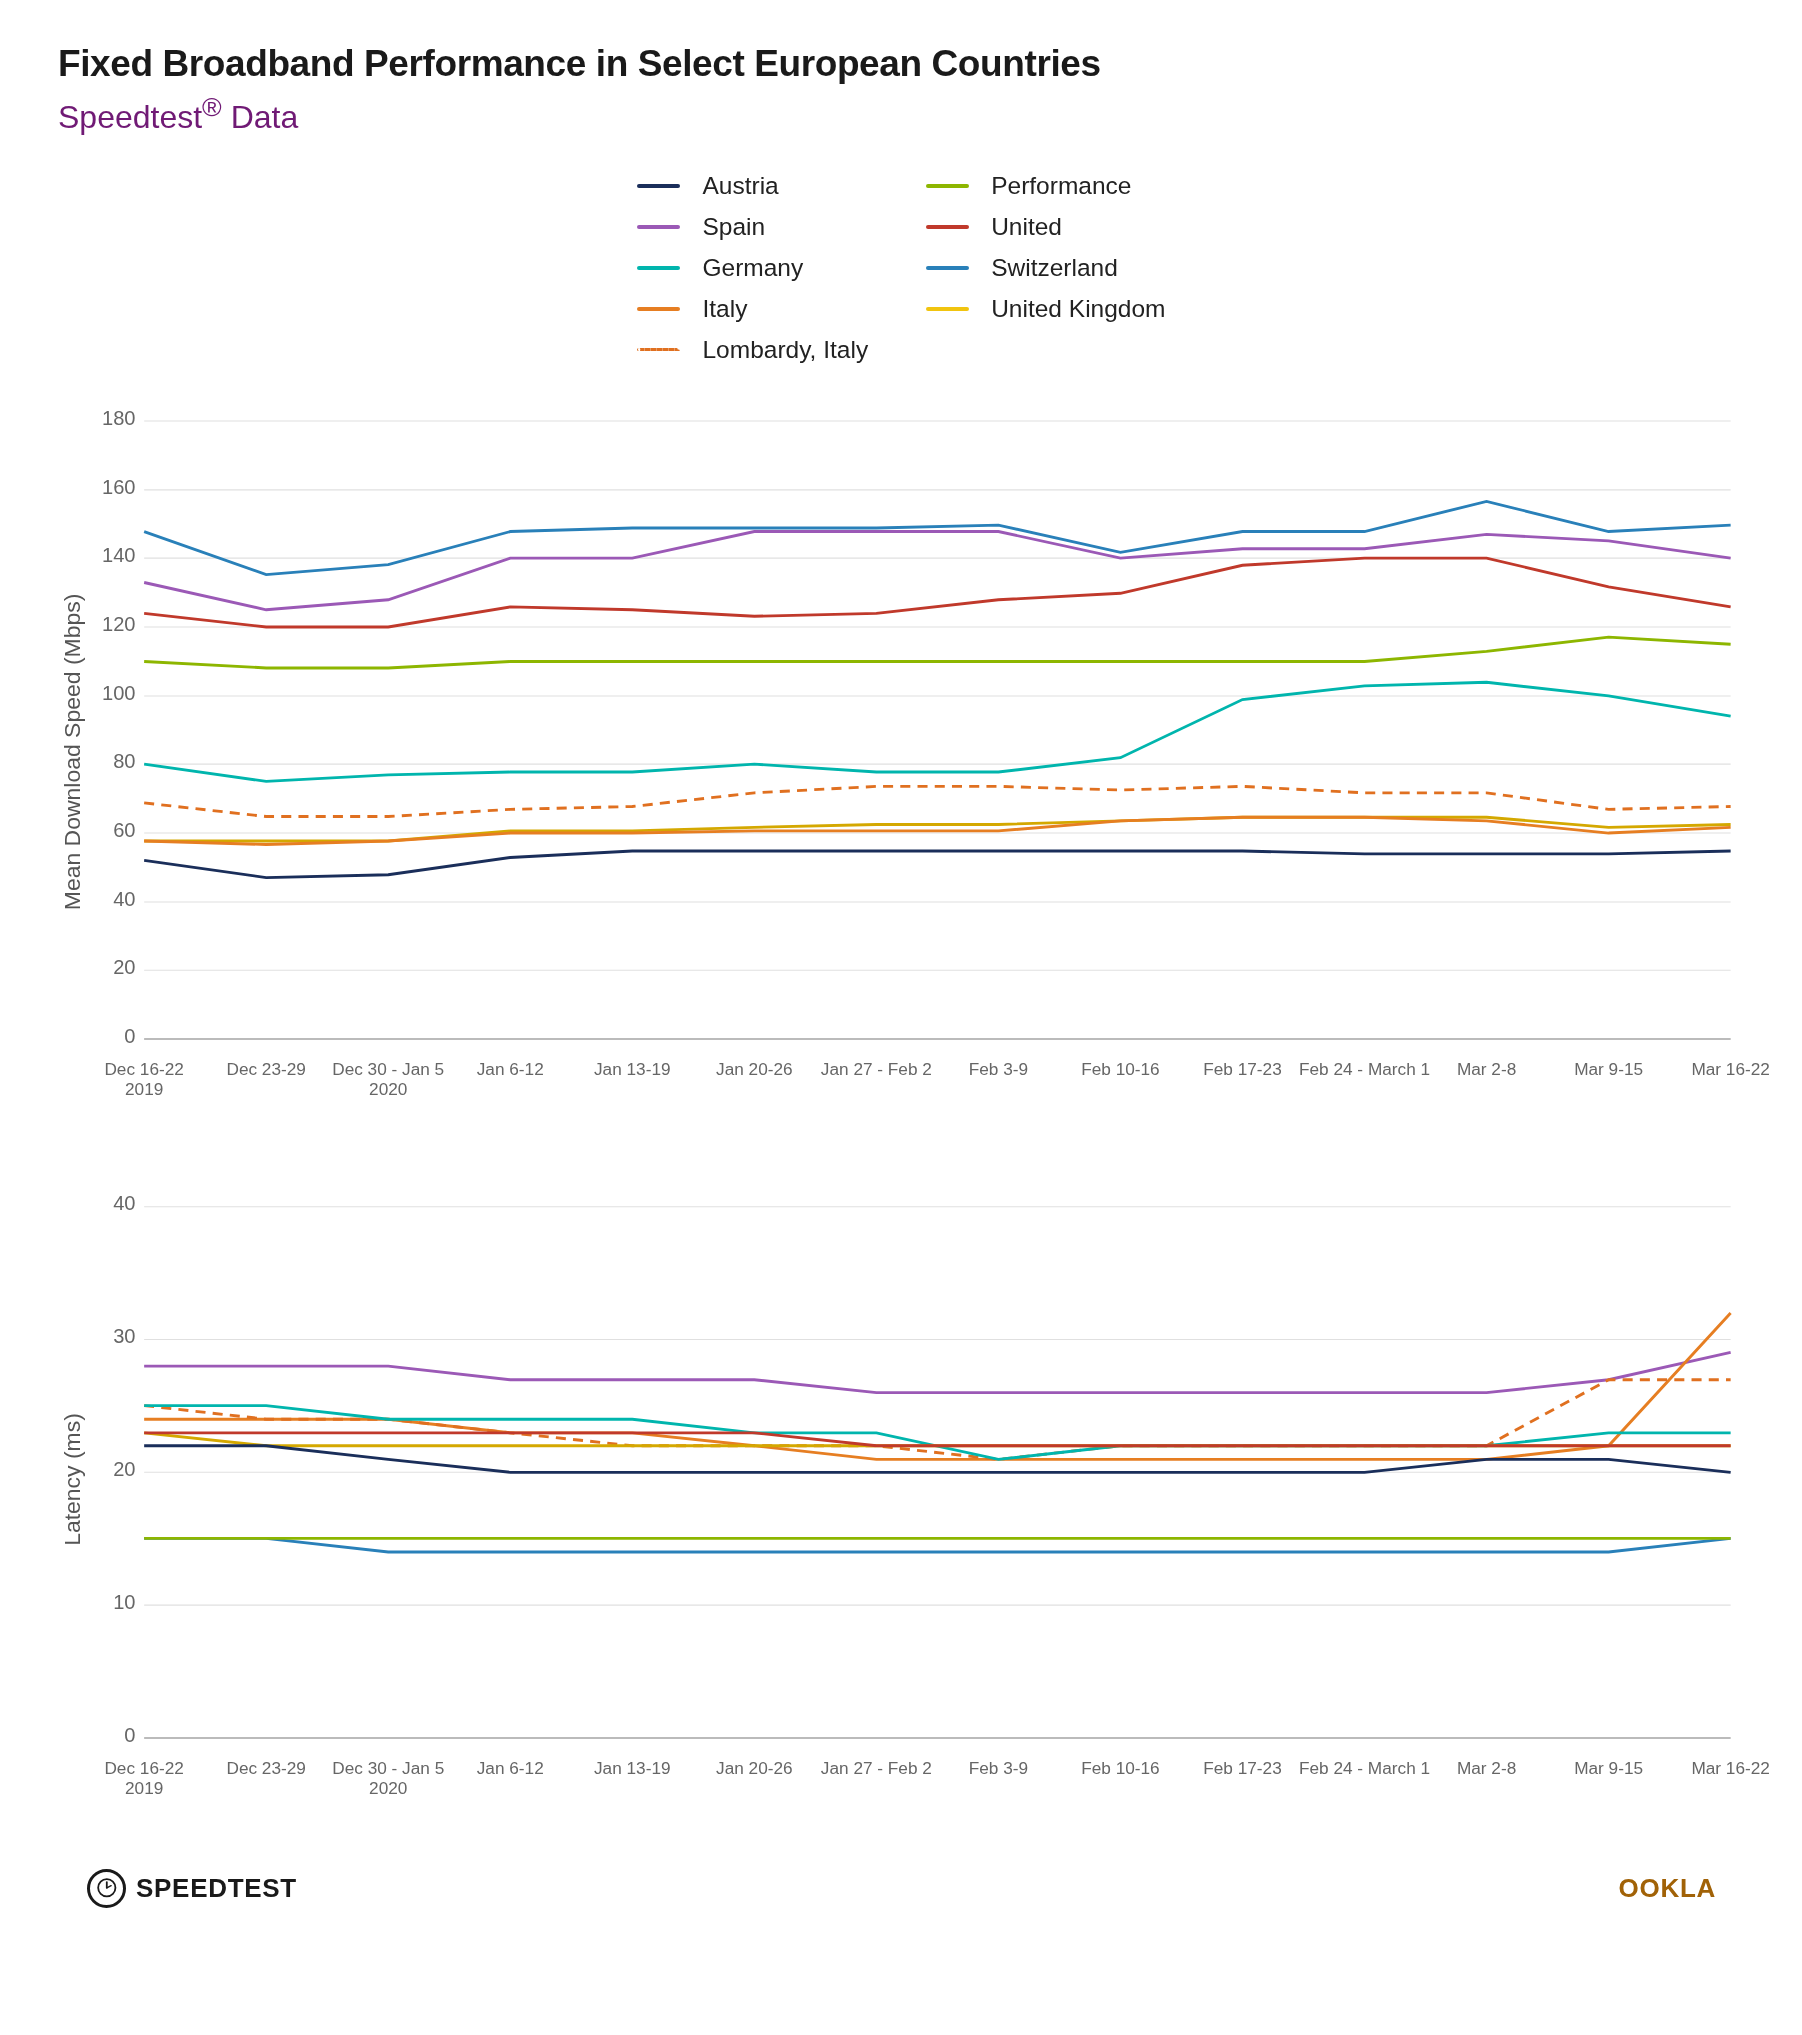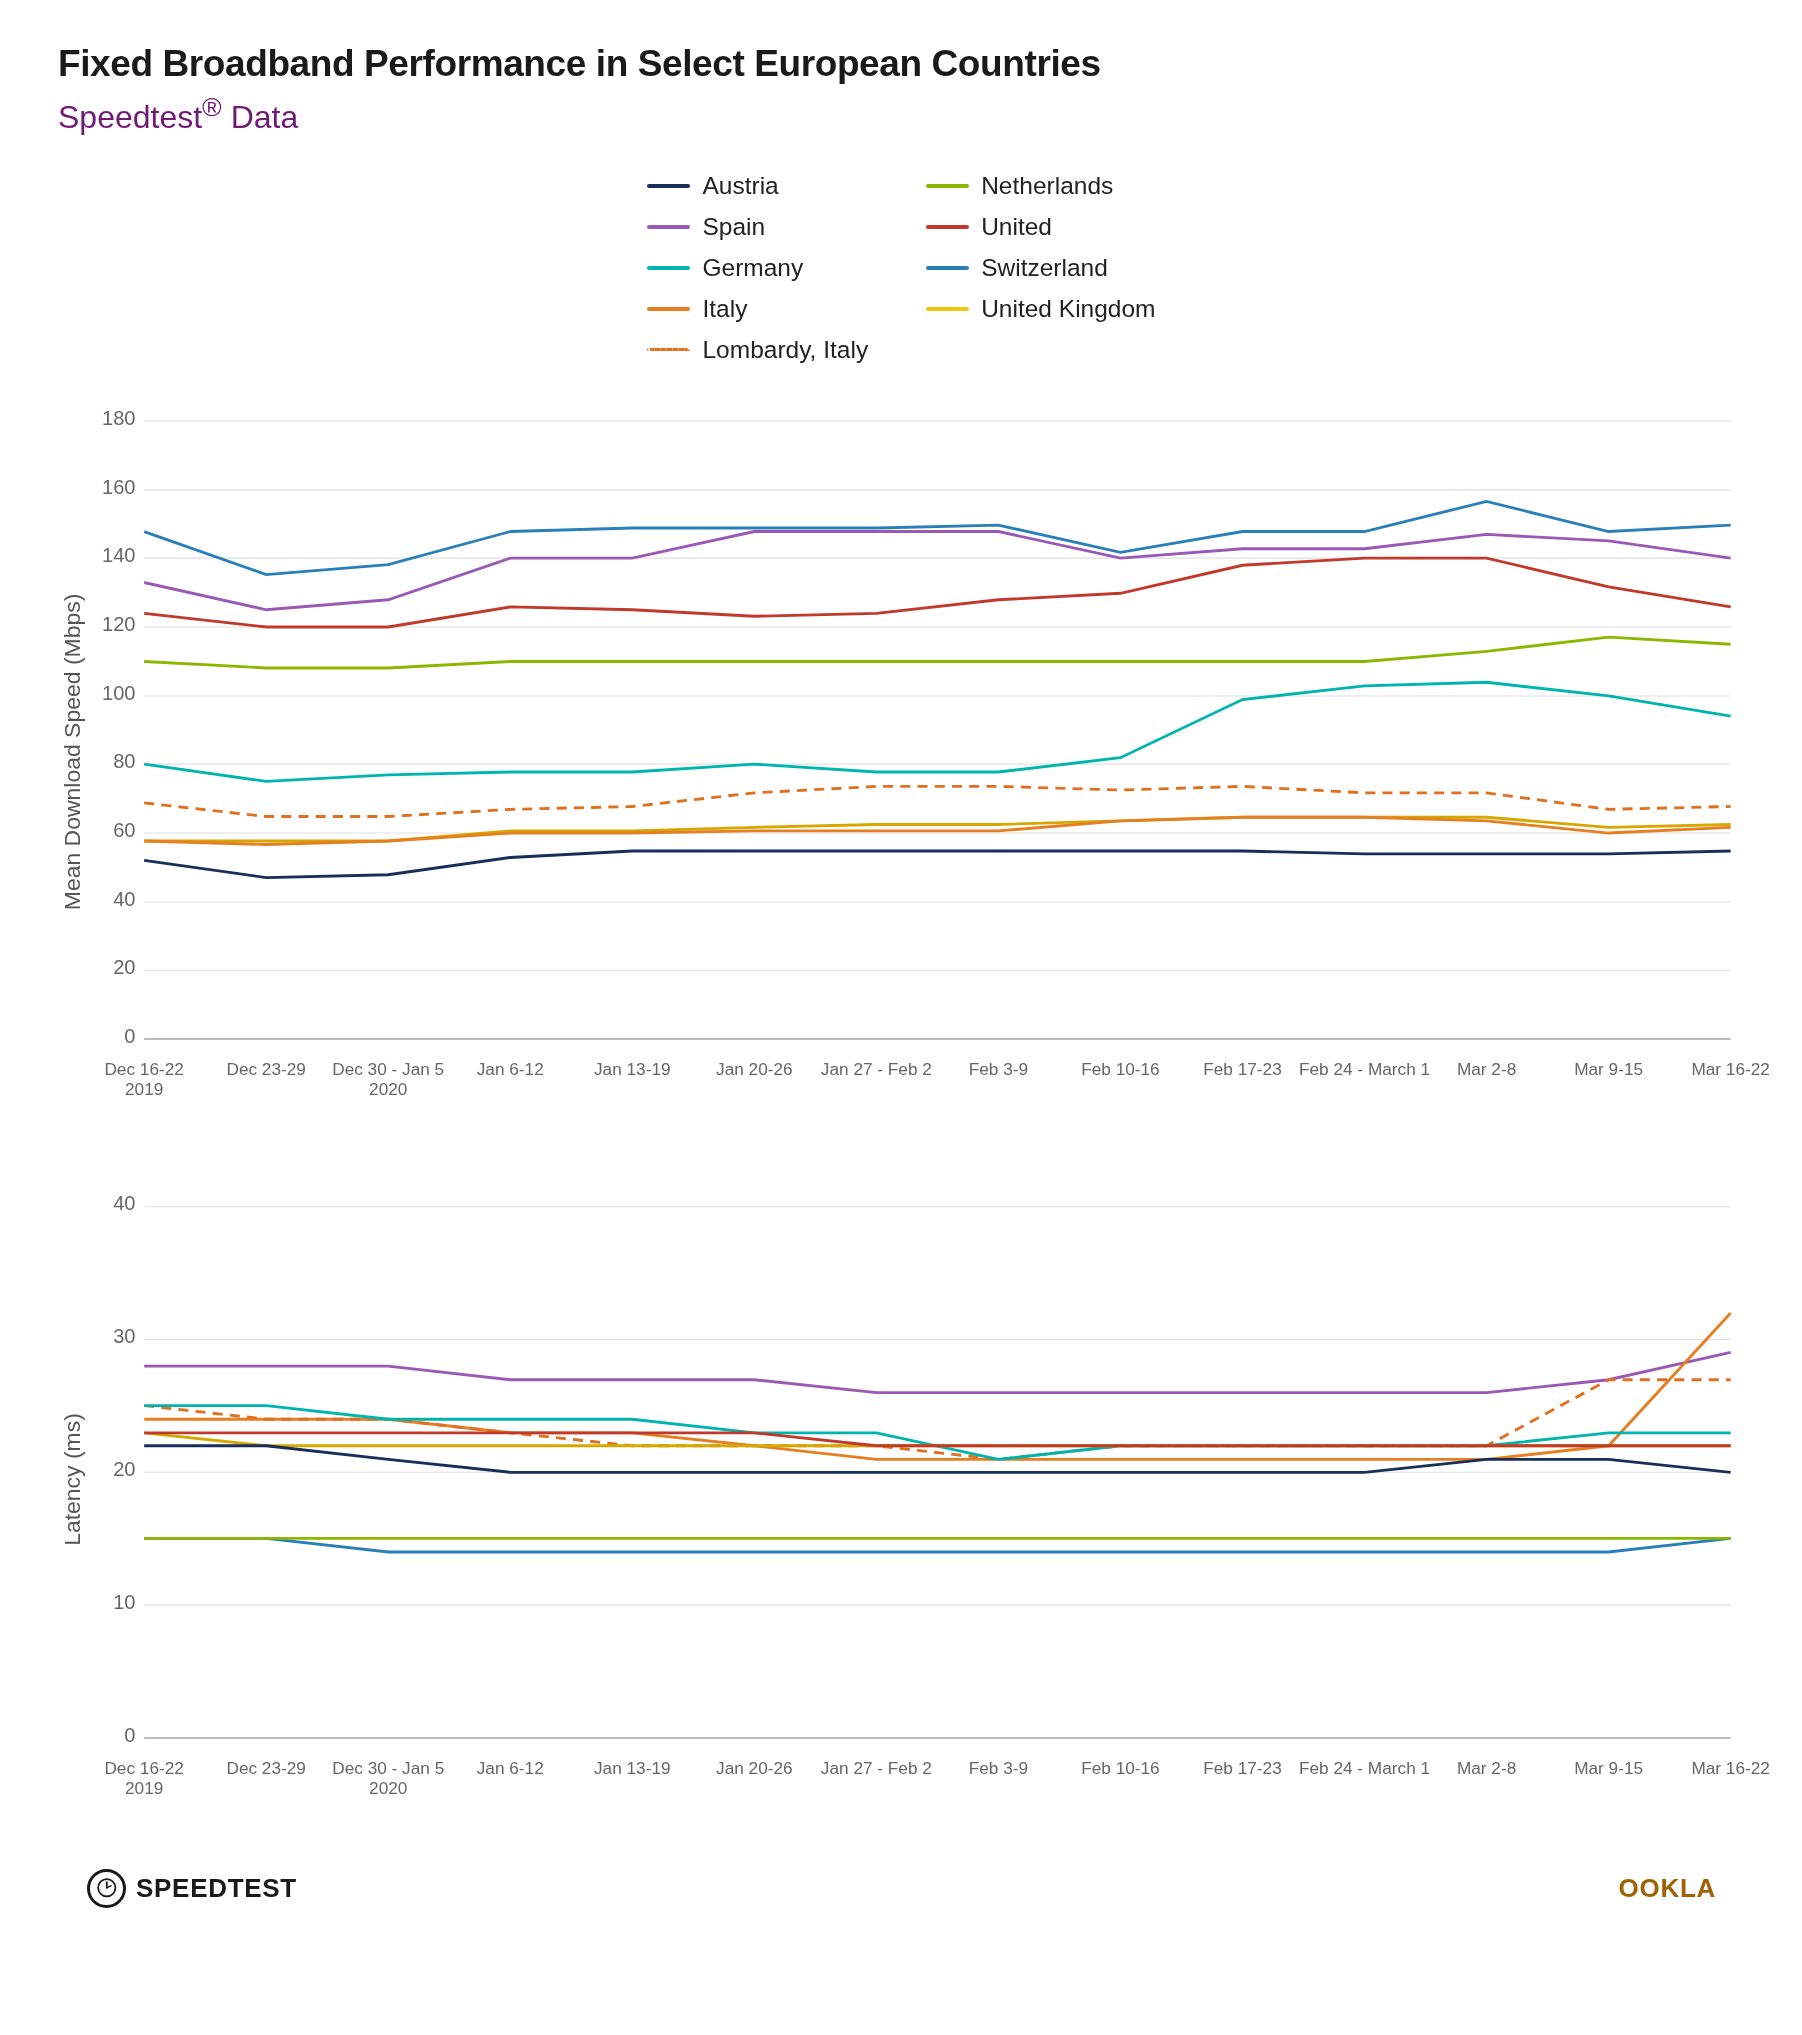--- a/index.html
+++ b/index.html
@@ -37,21 +37,21 @@
     .legend {
       display: grid;
       grid-template-columns: repeat(2, auto);
       gap: 13px 58px;
       margin-bottom: 29px;
       align-self: center;
     }
     .legend-item {
       display: flex;
       align-items: center;
-      gap: 12px;
+      gap: 22px;
       font-size: 24.5px;
       color: #222;
     }
     .legend-line {
       width: 43px;
       height: 3.6px;
       display: inline-block;
       border-radius: 2.2px;
     }
     .legend-line.dotted {
@@ -129,21 +129,21 @@
   <h1 class="main-title">Fixed Broadband Performance in Select European Countries</h1>
   <h2 class="sub-title">Speedtest<sup>®</sup> Data</h2>
 
   <div class="legend">
     <div class="legend-item">
       <span class="legend-line" style="background:#1a2e5a;"></span>
       <span>Austria</span>
     </div>
     <div class="legend-item">
       <span class="legend-line" style="background:#8db600;"></span>
-      <span>Netherlands</span>
+      <span>Performance</span>
     </div>
     <div class="legend-item">
       <span class="legend-line" style="background:#9b59b6;"></span>
       <span>Spain</span>
     </div>
     <div class="legend-item">
       <span class="legend-line" style="background:#c0392b;"></span>
       <span>United</span>
     </div>
     <div class="legend-item">

